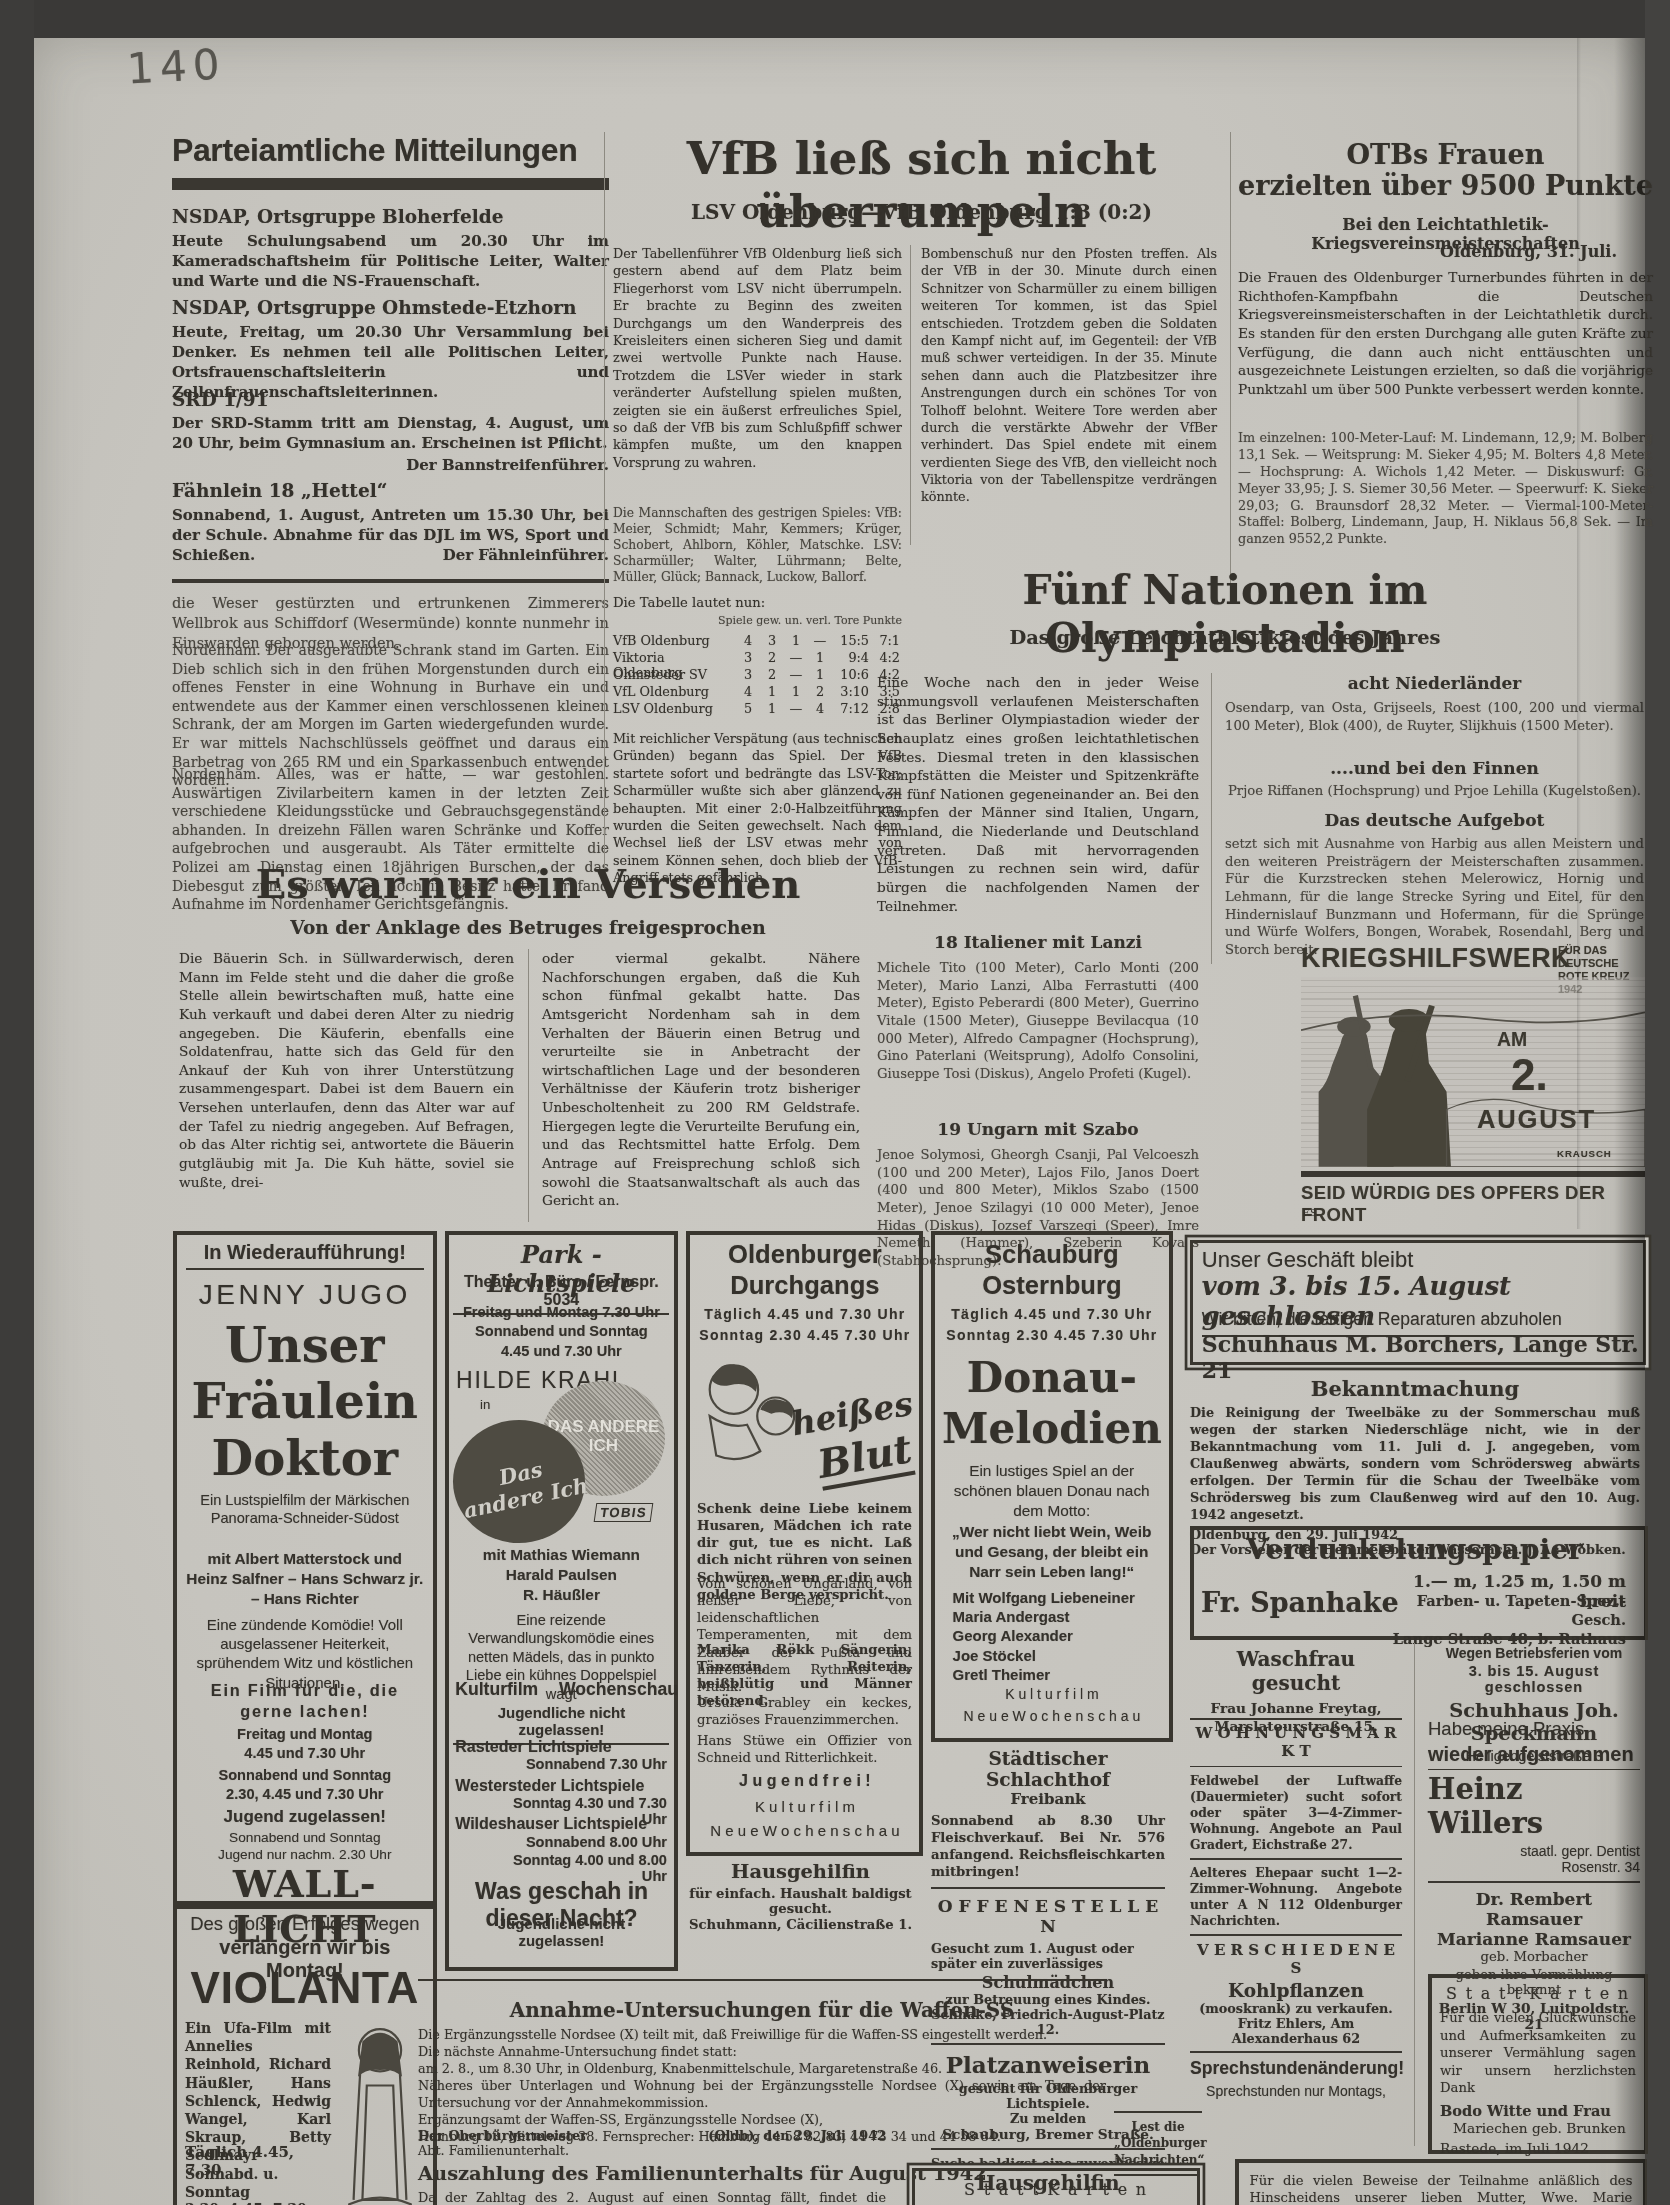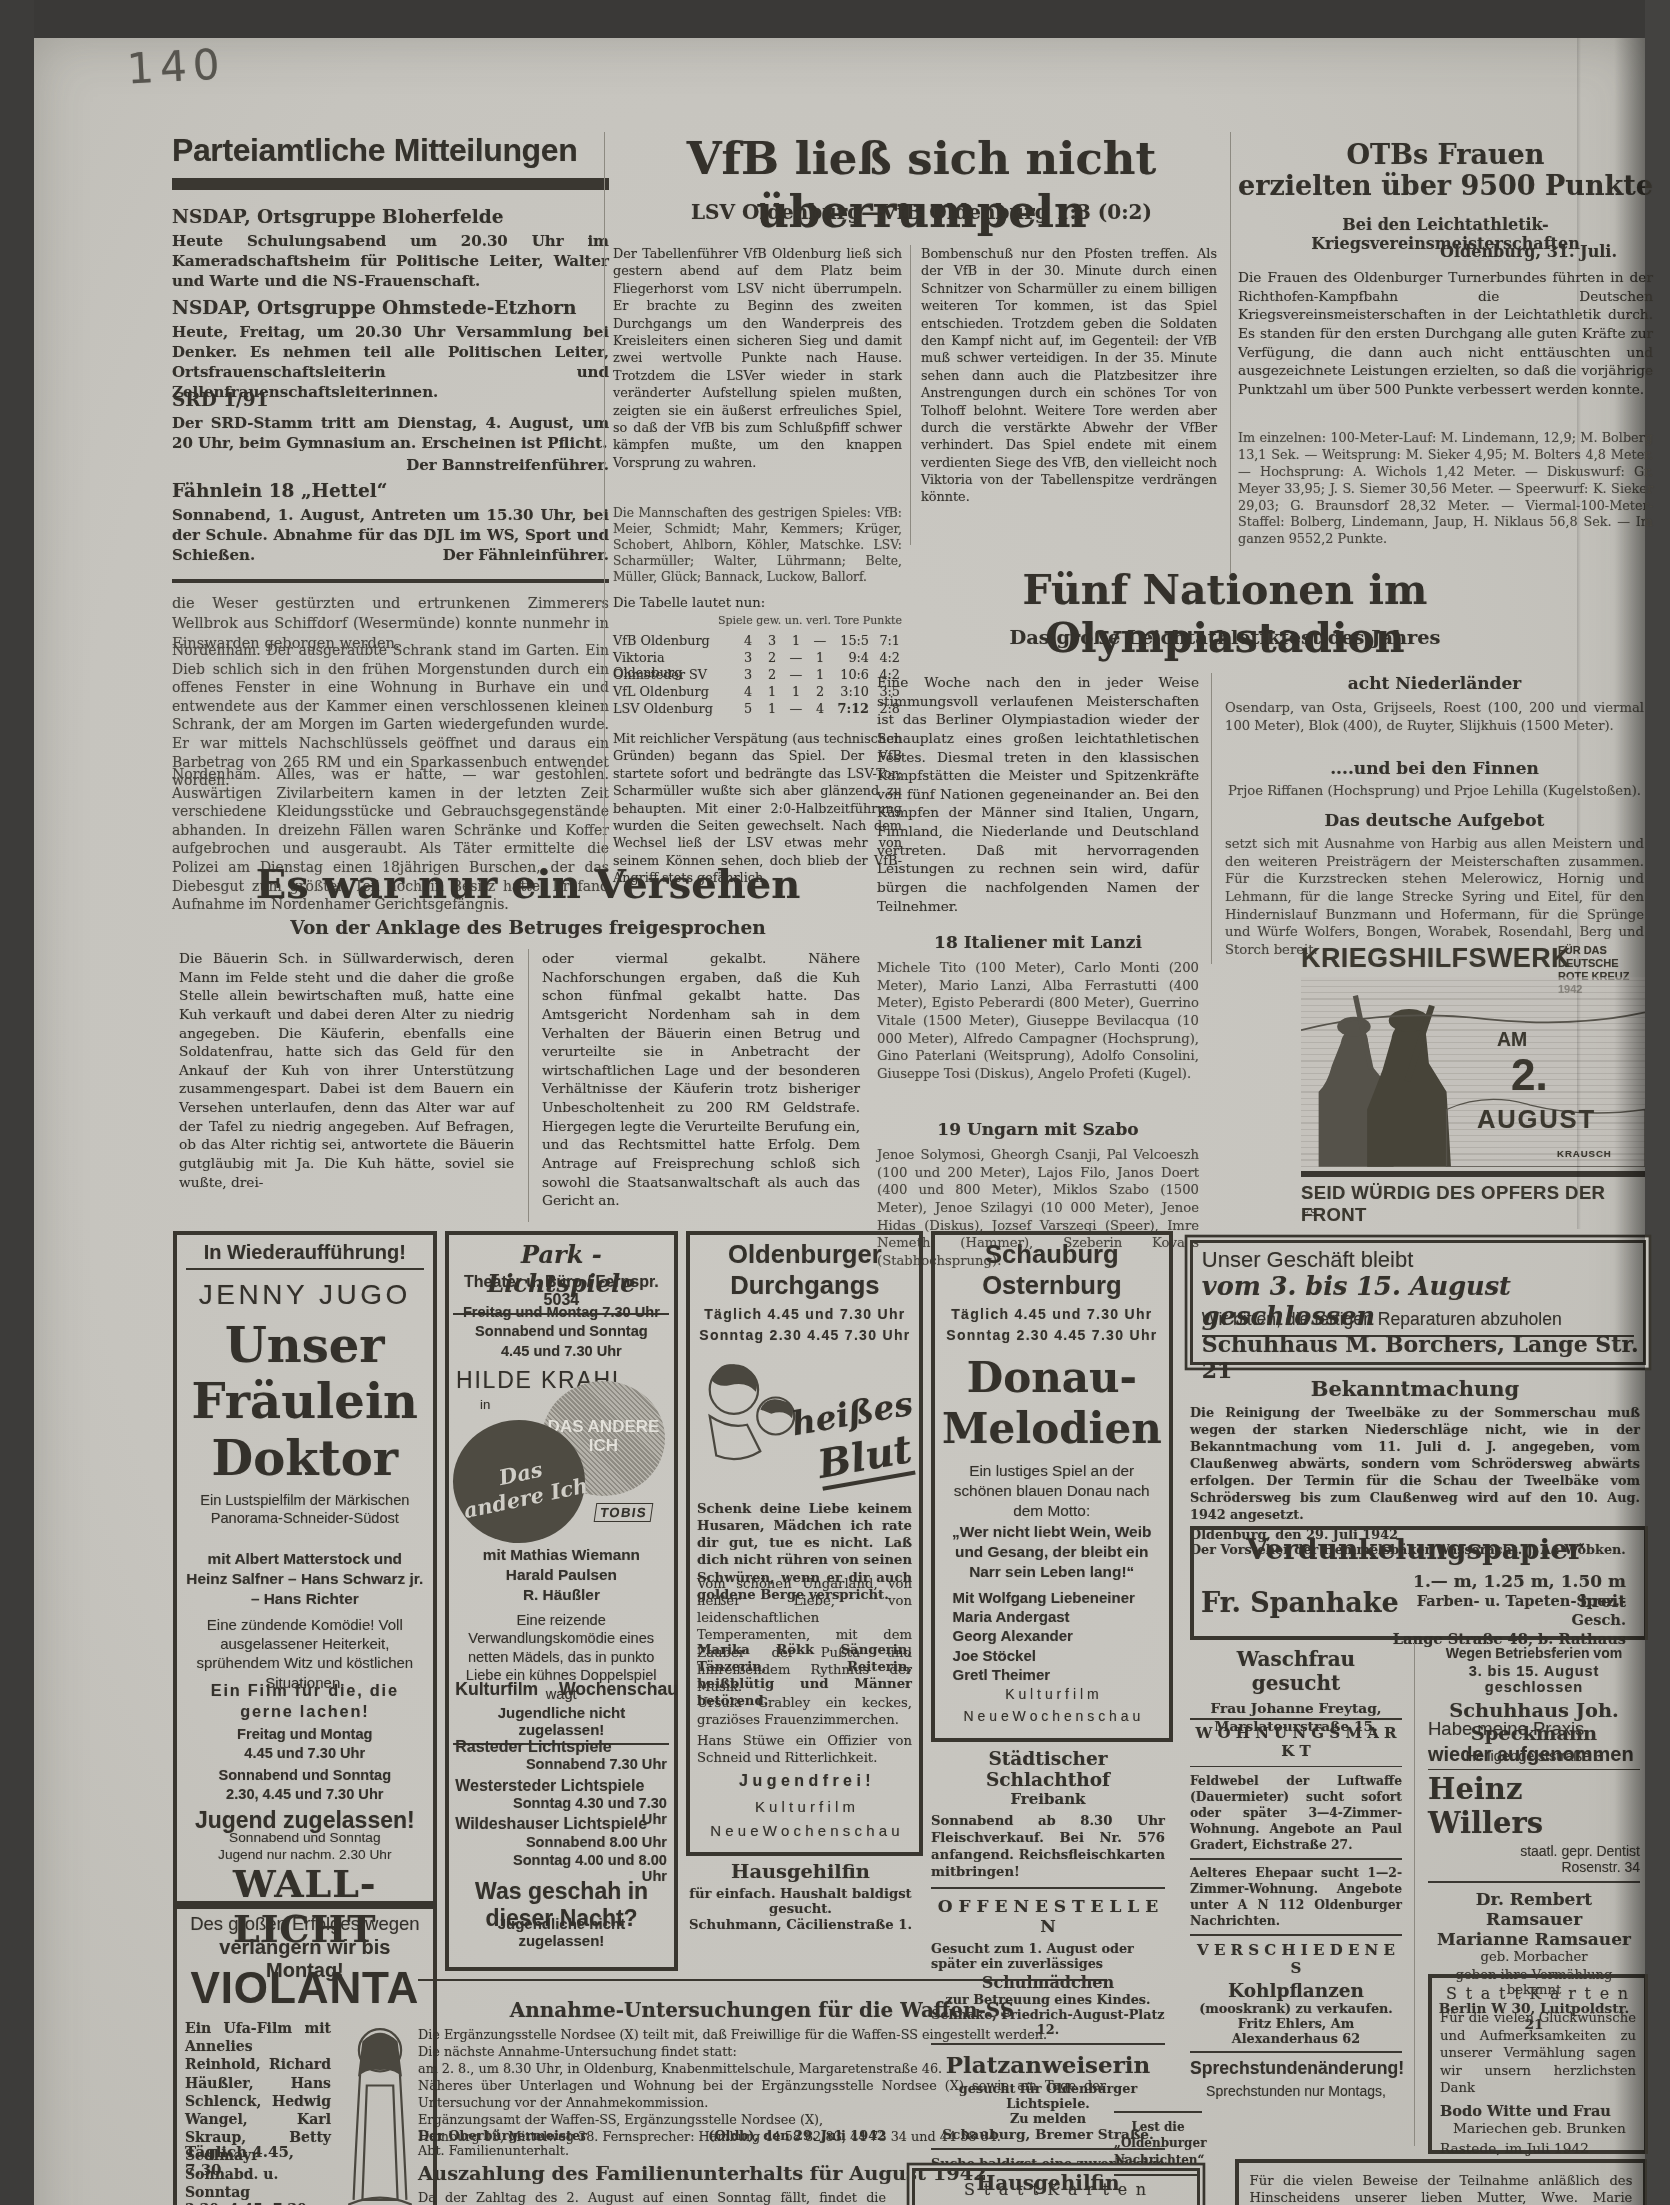--- a/index.html
+++ b/index.html
@@ -102,21 +102,21 @@
         <span style="width:24px;text-align:center;">2</span>
         <span style="width:37px;text-align:right;">3:10</span>
         <span style="width:31px;text-align:right;">3:5</span>
       </div>
     <div style="display:flex;height:17px;">
         <span style="width:123px;">LSV Oldenburg</span>
         <span style="width:24px;text-align:center;">5</span>
         <span style="width:24px;text-align:center;">1</span>
         <span style="width:24px;text-align:center;">—</span>
         <span style="width:24px;text-align:center;">4</span>
-        <span style="width:37px;text-align:right;font-weight:bold;">7:12</span>
+        <span style="width:37px;text-align:right;">7:12</span>
         <span style="width:31px;text-align:right;">2:8</span>
       </div>
   </div>
 
   <div class="abs j" style="left:579px;top:692px;width:289px;font-size:12.8px;line-height:1.36;">Mit reichlicher Verspätung (aus technischen Gründen) begann das Spiel. Der VfB startete sofort und bedrängte das LSV-Tor; Scharmüller wußte sich aber glänzend zu behaupten. Mit einer 2:0-Halbzeitführung wurden die Seiten gewechselt. Nach dem Wechsel ließ der LSV etwas mehr von seinem Können sehen, doch blieb der VfB-Angriff stets gefährlich.</div>
   <div class="abs j" style="left:887px;top:207px;width:296px;font-size:12.8px;line-height:1.36;">Bombenschuß nur den Pfosten treffen. Als der VfB in der 30. Minute durch einen Schnitzer von Scharmüller zu einem billigen weiteren Tor kommen, ist das Spiel entschieden. Trotzdem geben die Soldaten den Kampf nicht auf, im Gegenteil: der VfB muß schwer verteidigen. In der 35. Minute sehen dann auch die Platzbesitzer ihre Anstrengungen durch ein schönes Tor von Tolhoff belohnt. Weitere Tore werden aber durch die verstärkte Abwehr der VfBer verhindert. Das Spiel endete mit einem verdienten Siege des VfB, den vielleicht noch Viktoria von der Tabellenspitze verdrängen könnte.</div>
 
   <div class="abs vr" style="left:1196px;top:94px;height:468px;"></div>
   <div class="abs frak c pre" style="left:1204px;top:101px;width:415px;font-size:27px;line-height:1.15;">OTBs Frauen
 erzielten über 9500 Punkte</div>
@@ -182,21 +182,21 @@
     <div class="abs b c" style="left:8.8px;top:138px;width:238px;font-size:48px;">Fräulein</div>
     <div class="abs b c" style="left:8.8px;top:195px;width:238px;font-size:48px;">Doktor</div>
     <div class="abs sans c" style="left:8.8px;top:256px;width:238px;font-size:14.6px;line-height:1.25;">Ein Lustspielfilm der Märkischen Panorama-Schneider-Südost</div>
     <div class="abs sans b c" style="left:8.8px;top:314px;width:238px;font-size:15.4px;line-height:1.3;">mit Albert Matterstock und Heinz Salfner – Hans Schwarz jr. – Hans Richter</div>
     <div class="abs sans c" style="left:8.8px;top:380px;width:238px;font-size:15px;line-height:1.28;">Eine zündende Komödie! Voll ausgelassener Heiterkeit, sprühendem Witz und köstlichen Situationen.</div>
     <div class="abs sans b c" style="left:8.8px;top:445px;width:238px;font-size:16.3px;letter-spacing:1.8px;line-height:1.3;">Ein Film für die, die gerne lachen!</div>
     <div class="abs sans b c pre" style="left:8.8px;top:490px;width:238px;font-size:14.6px;line-height:1.3;">Freitag und Montag
 4.45 und 7.30 Uhr</div>
     <div class="abs sans b c pre" style="left:8.8px;top:531px;width:238px;font-size:14.6px;line-height:1.3;">Sonnabend und Sonntag
 2.30, 4.45 und 7.30 Uhr</div>
-    <div class="abs sans b c" style="left:8.8px;top:572px;width:238px;font-size:23px;">Jugend zugelassen!</div>
+    <div class="abs sans b c" style="left:8.8px;top:572px;width:238px;font-size:17px;">Jugend zugelassen!</div>
     <div class="abs sans c pre" style="left:8.8px;top:594px;width:238px;font-size:13.7px;line-height:1.25;">Sonnabend und Sonntag
 Jugend nur nachm. 2.30 Uhr</div>
     <div class="abs b c" style="left:8.8px;top:626px;width:238px;font-size:38px;letter-spacing:0.9px;">WALL-LICHT</div>
   </div>
 
   <div class="abs box" style="left:139px;top:1867px;width:256px;height:441px;">
     <div class="abs sans c" style="left:4.4px;top:4.4px;width:247px;font-size:18.5px;">Des großen Erfolges wegen</div>
     <div class="abs sans b c" style="left:4.4px;top:27px;width:247px;font-size:20px;">verlängern wir bis Montag!</div>
     <div class="abs sans b c" style="left:4.4px;top:54px;width:247px;font-size:44px;letter-spacing:0.9px;">VIOLANTA</div>
     <div class="abs b j" style="left:8px;top:110px;width:146px;font-size:14px;line-height:1.3;">Ein Ufa-Film mit Annelies Reinhold, Richard Häußler, Hans Schlenck, Hedwig Wangel, Karl Skraup, Betty Sedlmayr</div>

